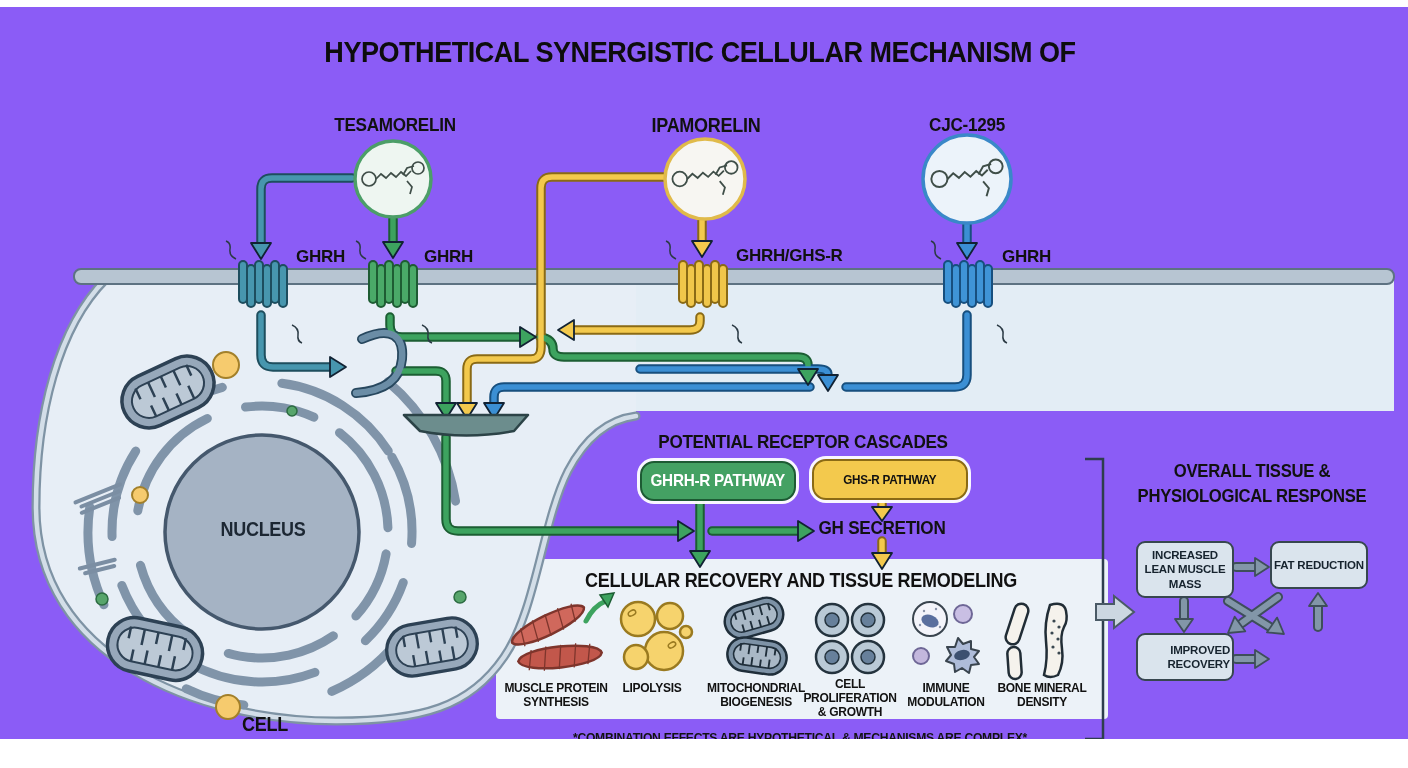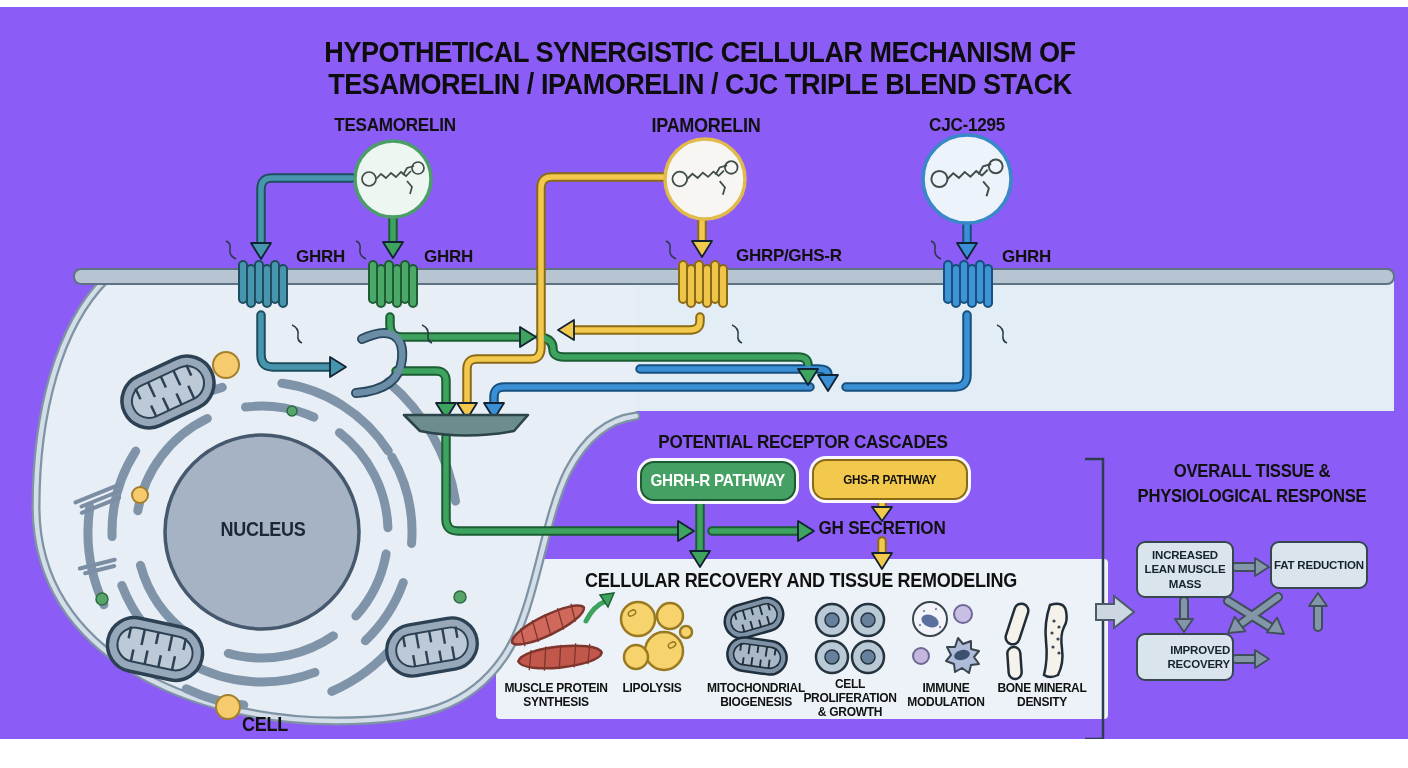--- a/index.html
+++ b/index.html
@@ -333,29 +333,28 @@
       <polygon points="1175,612 1193,612 1184,625"></polygon>
       <polygon points="1266.9,625.4 1277.1,610.6 1284,627"></polygon>
       <polygon points="1234.7,609.7 1245.3,624.3 1228,626"></polygon>
       <polygon points="1255,643 1255,661 1269,652"></polygon>
       <polygon points="1309,599 1327,599 1318,586"></polygon>
     </g>
   </g>
 </svg>
 
 <div class="lbl title" style="left:700px;top:27px;"><span class="cond">HYPOTHETICAL SYNERGISTIC CELLULAR MECHANISM OF</span></div>
-<div class="lbl title" style="left:700px;top:59px;"><span class="cond">TESAMORELIN / IPAMORELIN / CJC TRIPLE BLEND STACK</span></div>
 
 <div class="lbl" style="left:395px;top:107px;font-size:19px;"><span class="cond">TESAMORELIN</span></div>
 <div class="lbl" style="left:706px;top:107px;font-size:20px;"><span class="cond">IPAMORELIN</span></div>
 <div class="lbl" style="left:967px;top:107px;font-size:19px;"><span class="cond">CJC-1295</span></div>
 
 <div class="lbl lbl-left" style="left:296px;top:240px;font-size:17px;">GHRH</div>
 <div class="lbl lbl-left" style="left:424px;top:240px;font-size:17px;">GHRH</div>
-<div class="lbl lbl-left" style="left:736px;top:239px;font-size:17px;">GHRP/GHS-R</div>
+<div class="lbl lbl-left" style="left:736px;top:239px;font-size:17px;">GHRH/GHS-R</div>
 <div class="lbl lbl-left" style="left:1002px;top:240px;font-size:17px;">GHRH</div>
 
 <div class="lbl" style="left:263px;top:511px;font-size:20px;color:#1c2733;"><span class="cond">NUCLEUS</span></div>
 <div class="lbl" style="left:265px;top:706px;font-size:20px;"><span class="cond">CELL</span></div>
 
 <div class="lbl" style="left:803px;top:424px;font-size:19px;"><span class="cond">POTENTIAL RECEPTOR CASCADES</span></div>
 
 <div class="pathway-box" style="left:640px;top:454px;width:152px;height:36px;background:#44a163;border:2.5px solid #1d5a33;color:#fff;font-size:17px;">
       <span class="cond">GHRH-R PATHWAY</span>
     </div>
@@ -374,14 +373,15 @@
 <div class="lbl wrap" style="left:946px;top:674px;width:96px;font-size:12px;">IMMUNE MODULATION</div>
 <div class="lbl wrap" style="left:1042px;top:674px;width:100px;font-size:12px;">BONE MINERAL DENSITY</div>
 
 <div class="lbl" style="left:1252px;top:453px;font-size:18.5px;"><span class="cond">OVERALL TISSUE &amp;</span></div>
 <div class="lbl" style="left:1252px;top:478px;font-size:18.5px;"><span class="cond">PHYSIOLOGICAL RESPONSE</span></div>
 
 <div class="flow-box" style="left:1136px;top:534px;width:98px;height:57px;">INCREASED LEAN MUSCLE MASS</div>
 <div class="flow-box" style="left:1270px;top:534px;width:98px;height:48px;">FAT REDUCTION</div>
 <div class="flow-box" style="left:1136px;top:626px;width:98px;height:48px;text-align:right;">IMPROVED RECOVERY</div>
 
+<div class="lbl" style="left:800px;top:723px;font-size:13.5px;"><span class="cond">*COMBINATION EFFECTS ARE HYPOTHETICAL &amp; MECHANISMS ARE COMPLEX*</span></div>
 
 </div>
 
 </body></html>

